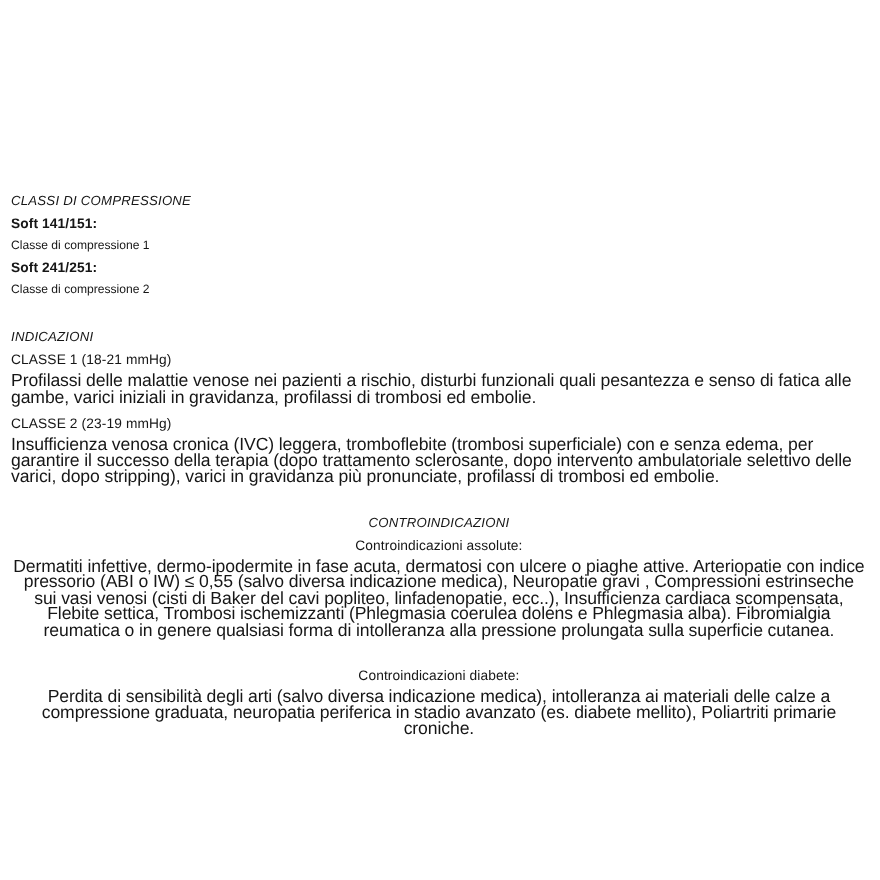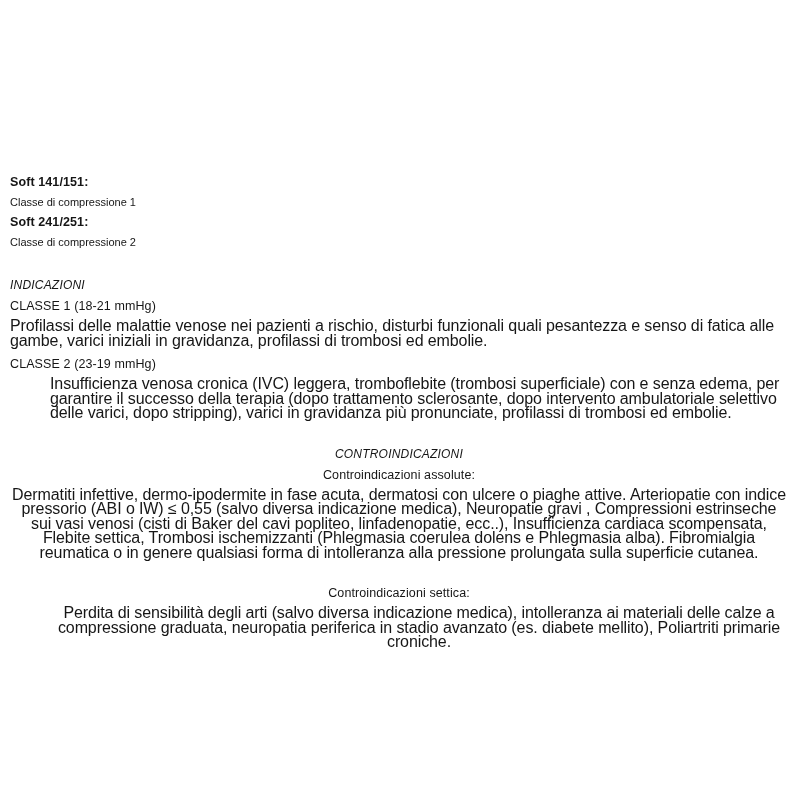--- a/index.html
+++ b/index.html
@@ -52,28 +52,29 @@
   .para {
     font-size: 16px;
     line-height: 14.5px;
     letter-spacing: -0.1px;
     margin: 0 0 10px 0;
     max-width: 782px;
   }
   .section-indications { margin-top: 30px; }
   .section-contraindications { margin-top: 27px; text-align: center; }
   .group-relative { margin-top: 27px; }
-  .para-last { margin-bottom: 0; margin-left: 40px; }
+  .para-last { margin-bottom: 0; }
 </style>
 </head>
 <body>
 
 <div class="doc">
 
   <section>
+    <h2 class="sec-title">CLASSI DI COMPRESSIONE</h2>
 
     <p class="spec-label">Soft 141/151:</p>
     <p class="spec-value">Classe di compressione 1</p>
 
     <p class="spec-label">Soft 241/251:</p>
     <p class="spec-value">Classe di compressione 2</p>
   </section>
 
   <section class="section-indications">
     <h2 class="sec-title">INDICAZIONI</h2>
@@ -84,17 +85,17 @@
     <h3 class="sub-heading">CLASSE 2 (23-19 mmHg)</h3>
     <p class="para para-last">Insufficienza venosa cronica (IVC) leggera, tromboflebite (trombosi superficiale) con e senza edema, per garantire il successo della terapia (dopo trattamento sclerosante, dopo intervento ambulatoriale selettivo delle varici, dopo stripping), varici in gravidanza più pronunciate, profilassi di trombosi ed embolie.</p>
   </section>
 
   <section class="section-contraindications">
     <h2 class="sec-title">CONTROINDICAZIONI</h2>
 
     <h3 class="sub-heading">Controindicazioni assolute:</h3>
     <p class="para">Dermatiti infettive, dermo-ipodermite in fase acuta, dermatosi con ulcere o piaghe attive. Arteriopatie con indice pressorio (ABI o IW) ≤ 0,55 (salvo diversa indicazione medica), Neuropatie gravi , Compressioni estrinseche sui vasi venosi (cisti di Baker del cavi popliteo, linfadenopatie, ecc..), Insufficienza cardiaca scompensata, Flebite settica, Trombosi ischemizzanti (Phlegmasia coerulea dolens e Phlegmasia alba). Fibromialgia reumatica o in genere qualsiasi forma di intolleranza alla pressione prolungata sulla superficie cutanea.</p>
 
-    <h3 class="sub-heading group-relative">Controindicazioni settica:</h3>
+    <h3 class="sub-heading group-relative">Controindicazioni diabete:</h3>
     <p class="para para-last">Perdita di sensibilità degli arti (salvo diversa indicazione medica), intolleranza ai materiali delle calze a compressione graduata, neuropatia periferica in stadio avanzato (es. diabete mellito), Poliartriti primarie croniche.</p>
   </section>
 
 </div>
 
 </body></html>

